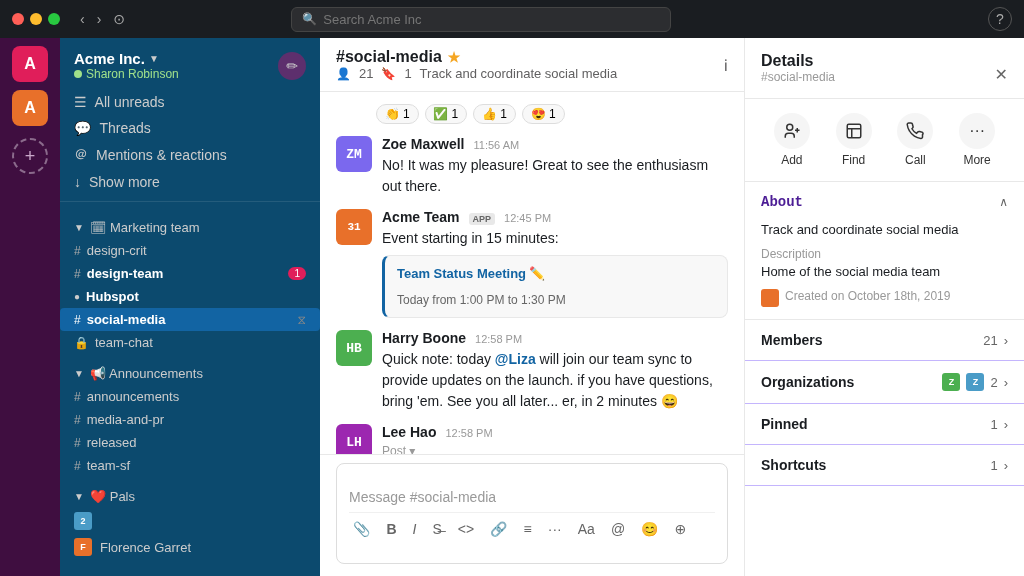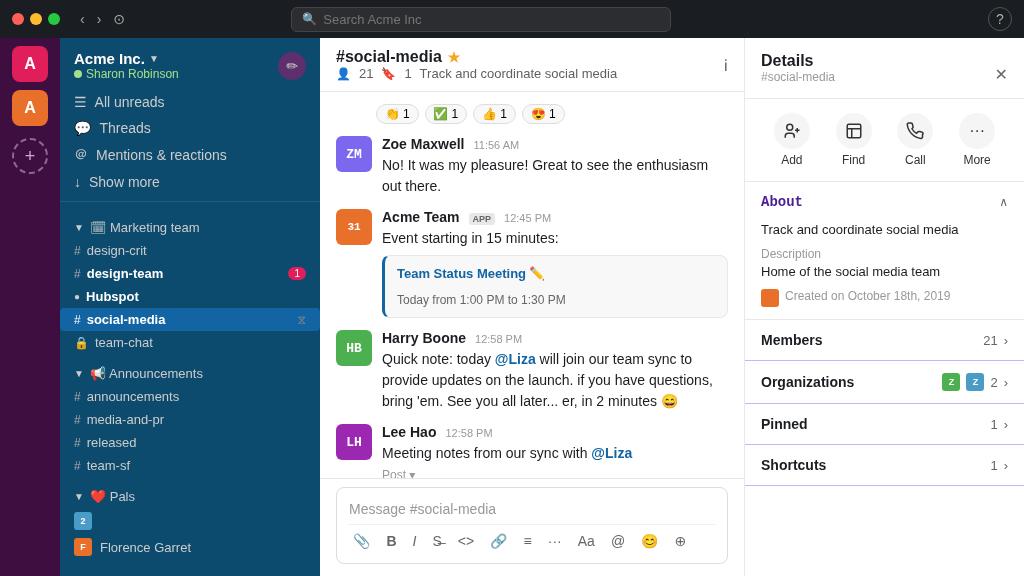--- a/index.html
+++ b/index.html
@@ -74,21 +74,21 @@
     .event-card { background: #f8f8f8; border: 1px solid #e8e8e8; border-radius: 8px; padding: 10px 12px; margin-top: 6px; border-left: 3px solid #1264a3; }
     .event-title { font-weight: 700; font-size: 13px; color: #1264a3; display: flex; align-items: center; gap: 4px; }
     .event-time { font-size: 12px; color: #666; margin-top: 12px; }
 
     .file-card { background: #f8f8f8; border: 1px solid #ddd; border-radius: 8px; padding: 10px 12px; margin-top: 4px; display: flex; align-items: center; gap: 10px; }
 
     .post-link { font-size: 12px; color: #999; cursor: pointer; margin-top: 4px; }
 
     
     .chat-input-area { padding: 8px 16px 12px; border-top: 1px solid #e8e8e8; flex-shrink: 0; }
-    .chat-input-box { border: 1px solid #ddd; border-radius: 8px; padding: 12px 12px; }
+    .chat-input-box { border: 1px solid #ddd; border-radius: 8px; padding: 24px 12px; }
     .chat-input-box input { width: 100%; border: none; outline: none; font-size: 14px; color: #333; background: transparent; }
     .chat-input-box input::placeholder { color: #999; }
     .chat-toolbar { display: flex; align-items: center; gap: 8px; margin-top: 6px; padding-top: 6px; border-top: 1px solid #f0f0f0; }
     .toolbar-btn { background: none; border: none; cursor: pointer; color: #666; font-size: 14px; padding: 2px 4px; }
 
     
     .details-panel { width: 280px; background: #ffffff; border-left: 1px solid #e8e8e8; display: flex; flex-direction: column; overflow-y: auto; flex-shrink: 0; }
     .details-header { display: flex; align-items: flex-end; justify-content: space-between; padding: 14px 16px; border-bottom: 1px solid #e8e8e8; flex-shrink: 0; }
     .details-title { font-weight: 700; font-size: 16px; color: #1a1d21; }
     .details-subtitle { font-size: 12px; color: #999; }
@@ -329,23 +329,20 @@
           </div>
         </div>
       </div>
 
       <div class="message">
         <div class="msg-avatar" style="background:#9c27b0;">LH</div>
         <div class="msg-body">
           <div class="msg-header">
             <span class="msg-author">Lee Hao</span>
             <span class="msg-time">12:58 PM</span>
-          </div>
-          <div class="msg-text">
-            Meeting notes from our sync with <span class="msg-mention">@Liza</span>
           </div>
           <div class="post-link">Post ▾</div>
           <div class="file-card">
             
             
           </div>
         </div>
       </div>
 
     </div>

